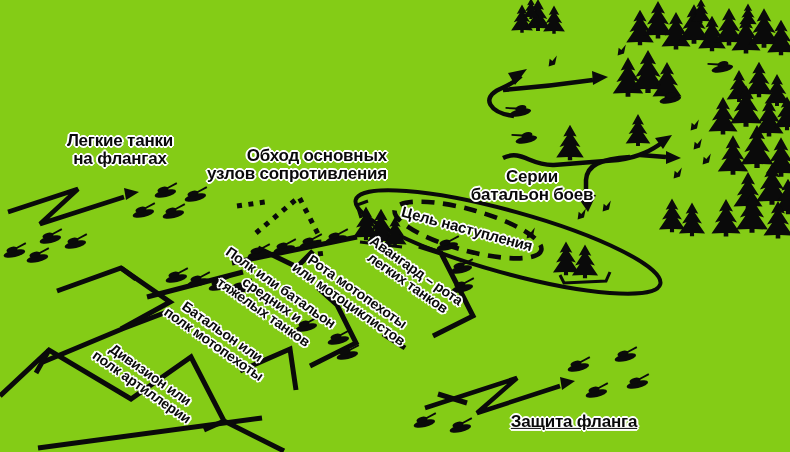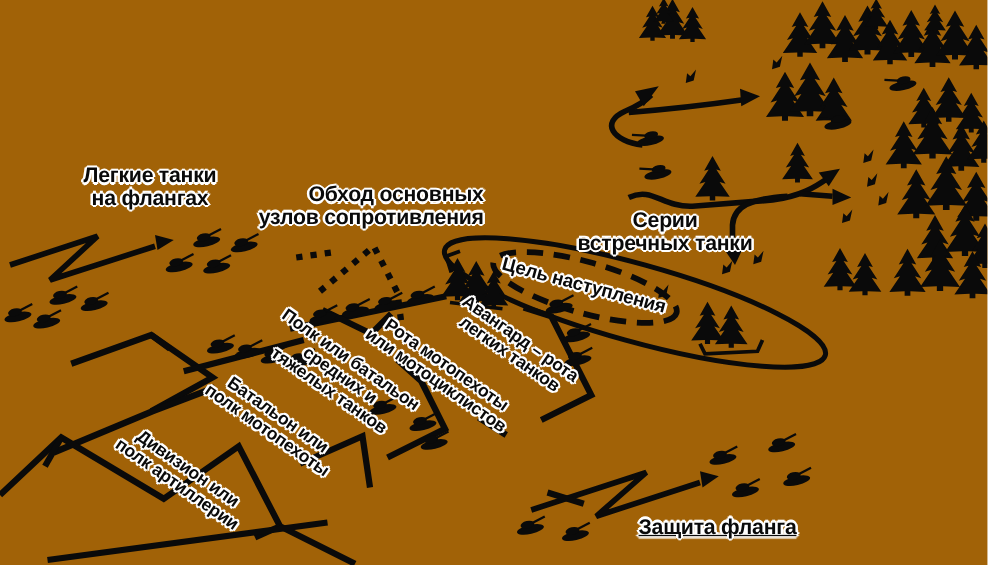--- a/index.html
+++ b/index.html
@@ -1,16 +1,16 @@
 <!DOCTYPE html>
 <html><head>
 <meta charset="utf-8">
 <style>
   html,body{margin:0;padding:0;background:#ffffff;}
-  .stage{position:relative;width:790px;height:452px;background:#a16207;overflow:hidden;
+  .stage{position:relative;width:790px;height:452px;background:#84cc16;overflow:hidden;
          font-family:"Liberation Sans",sans-serif;}
   .stage svg{position:absolute;left:0;top:0;}
   .lbl{position:absolute;transform:translate(-50%,-50%);color:#0a0a0a;font-weight:700;
        white-space:pre-line;text-align:center;line-height:1.07;letter-spacing:-0.2px;
        text-shadow:-2px 0 0 #fff,2px 0 0 #fff,0 -2px 0 #fff,0 2px 0 #fff,
                    -1px -1px 0 #fff,1px 1px 0 #fff,-1px 1px 0 #fff,1px -1px 0 #fff;}
   .f17{font-size:17px;}
   .f14{font-size:14px;}
   .r35{transform:translate(-50%,-50%) rotate(35deg);}
   .r15{transform:translate(-50%,-50%) rotate(15deg);font-size:15px;}
@@ -175,21 +175,21 @@
         <use href="#gunmark" transform="translate(673,175) rotate(-10)"></use>
         <use href="#gunmark" transform="translate(526,235) rotate(-10)"></use>
       </g>
 </svg>
 
 <div class="lbl f17" style="left:120px;top:150px;">Легкие танки
 на флангах</div>
 <div class="lbl f17" style="left:297px;top:165px;text-align:right;">Обход основных
 узлов сопротивления</div>
 <div class="lbl f17" style="left:532px;top:186px;">Серии
-встречных танки</div>
+батальон боев</div>
 <div class="lbl r15" style="left:467px;top:229px;">Цель наступления</div>
 <div class="lbl f14 r35" style="left:412px;top:277px;">Авангард – рота
 легких танков</div>
 <div class="lbl f14 r35" style="left:353px;top:298px;">Рота мотопехоты
 или мотоциклистов</div>
 <div class="lbl f14 r35" style="left:272px;top:300px;">Полк или батальон
 средних и
 тяжелых танков</div>
 <div class="lbl f14 r35" style="left:218px;top:338px;">Батальон или
 полк мотопехоты</div>

